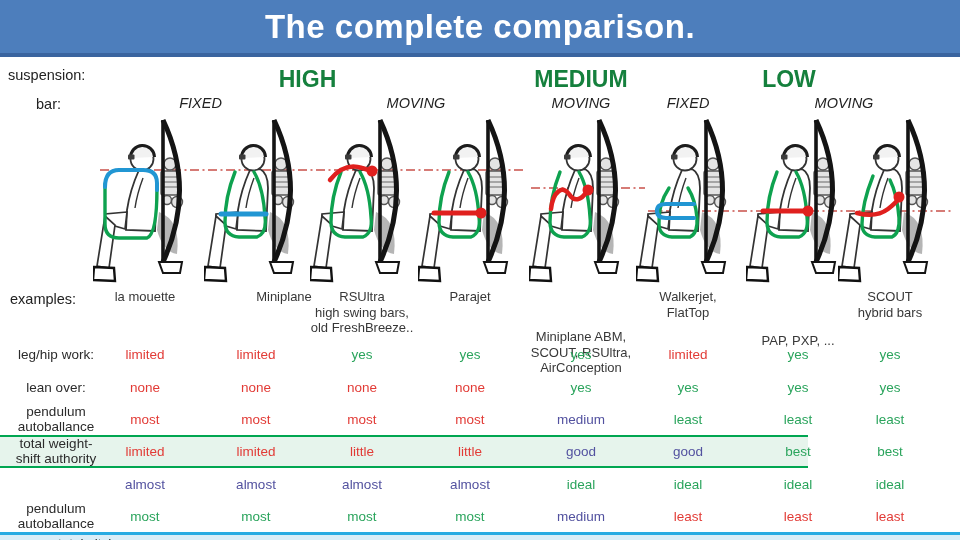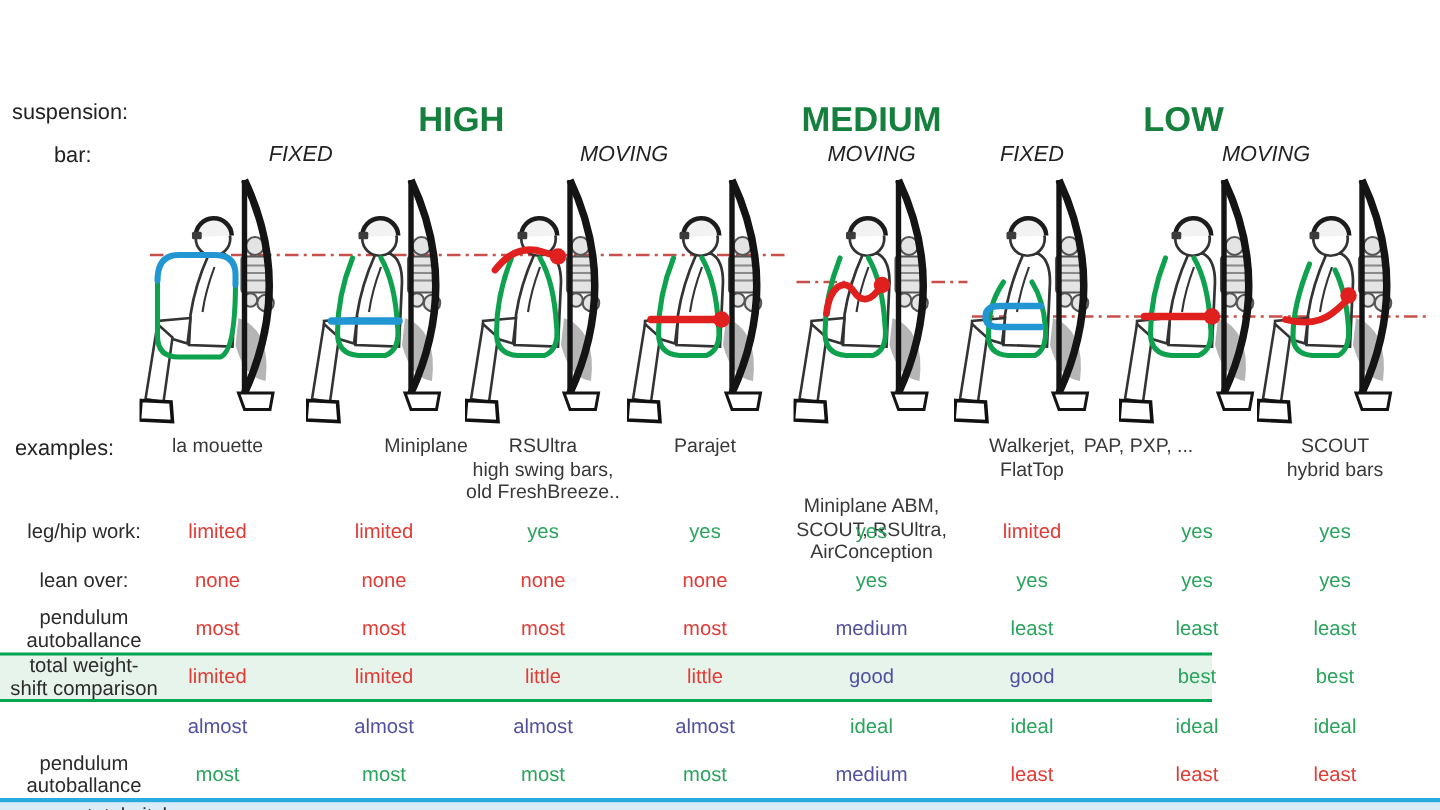--- a/index.html
+++ b/index.html
@@ -42,20 +42,23 @@
   
   #footline{ position:absolute; left:0; top:532px; width:960px; height:3px; }
   #footrow{ position:absolute; left:0; top:535px; width:960px; height:5px; overflow:visible;}
   #footrow .flabel{ position:absolute; left:58px; top:1px; font-size:13.5px; color:#2b2b2b;}
 </style>
 </head>
 <body>
 
 <div id="slide">
 
+  <div id="banner" style="background: rgb(77, 126, 188); border-bottom-color: rgb(58, 100, 159);">
+    <div class="title" style="color: rgb(255, 255, 255);">The complete comparison.</div>
+  </div>
 
   <span class="hdr-label" style="left:8px; top:67px;">suspension:</span>
   <span class="hdr-label" style="left:36px; top:96px;">bar:</span>
 
   <div id="susp-groups">
       <div class="susp-group" style="left: 307.5px;">HIGH</div>
       <div class="susp-group" style="left: 581px;">MEDIUM</div>
       <div class="susp-group" style="left: 789px;">LOW</div>
     </div>
   <div id="bar-groups">
@@ -329,21 +332,21 @@
       </div>
       <div class="example" style="left: 581px; margin-top: 40px;">
         <div>Miniplane ABM,</div>
         <div>SCOUT, RSUltra,</div>
         <div>AirConception</div>
       </div>
       <div class="example" style="left: 688px;">
         <div>Walkerjet,</div>
         <div>FlatTop</div>
       </div>
-      <div class="example" style="left: 759px;">
+      <div class="example" style="left: 798px; margin-top: 44px;">
         <div>PAP, PXP, ...</div>
       </div>
       <div class="example" style="left: 890px;">
         <div>SCOUT</div>
         <div>hybrid bars</div>
       </div>
     </div>
 
   <div id="table">
       <div class="trow" style="top: 0px;">
@@ -382,21 +385,21 @@
         <span class="tcell" style="left: 362px; color: rgb(226, 59, 54);">most</span>
         <span class="tcell" style="left: 470px; color: rgb(226, 59, 54);">most</span>
         <span class="tcell" style="left: 581px; color: rgb(82, 81, 159);">medium</span>
         <span class="tcell" style="left: 688px; color: rgb(42, 164, 92);">least</span>
         <span class="tcell" style="left: 798px; color: rgb(42, 164, 92);">least</span>
         <span class="tcell" style="left: 890px; color: rgb(42, 164, 92);">least</span>
       </div>
       <div class="trow hl" style="top: 97.2px; background: rgb(230, 244, 236); border-top-color: rgb(0, 166, 81); border-bottom-color: rgb(0, 166, 81);">
         <div class="rlabel">
           <div>total weight-</div>
-          <div>shift comparison</div>
+          <div>shift authority</div>
         </div>
         <span class="tcell" style="left: 145px; color: rgb(226, 59, 54);">limited</span>
         <span class="tcell" style="left: 256px; color: rgb(226, 59, 54);">limited</span>
         <span class="tcell" style="left: 362px; color: rgb(226, 59, 54);">little</span>
         <span class="tcell" style="left: 470px; color: rgb(226, 59, 54);">little</span>
         <span class="tcell" style="left: 581px; color: rgb(82, 81, 159);">good</span>
         <span class="tcell" style="left: 688px; color: rgb(82, 81, 159);">good</span>
         <span class="tcell" style="left: 798px; color: rgb(42, 164, 92);">best</span>
         <span class="tcell" style="left: 890px; color: rgb(42, 164, 92);">best</span>
       </div>

